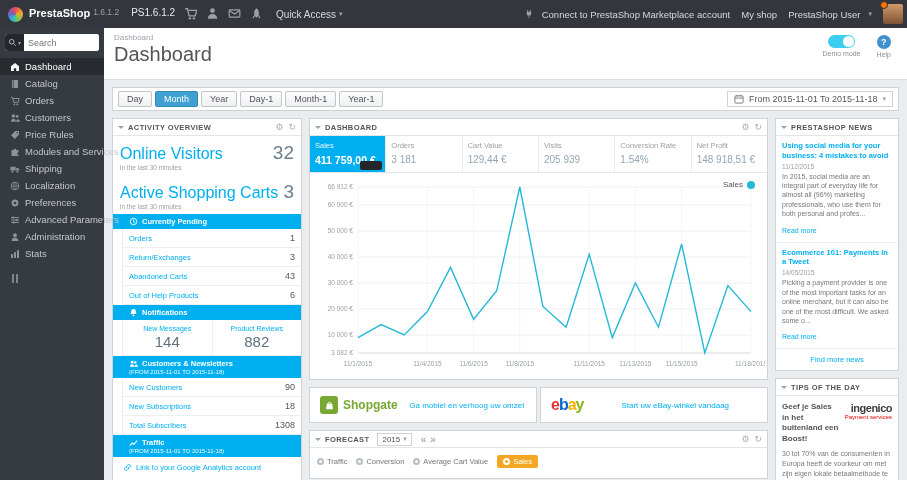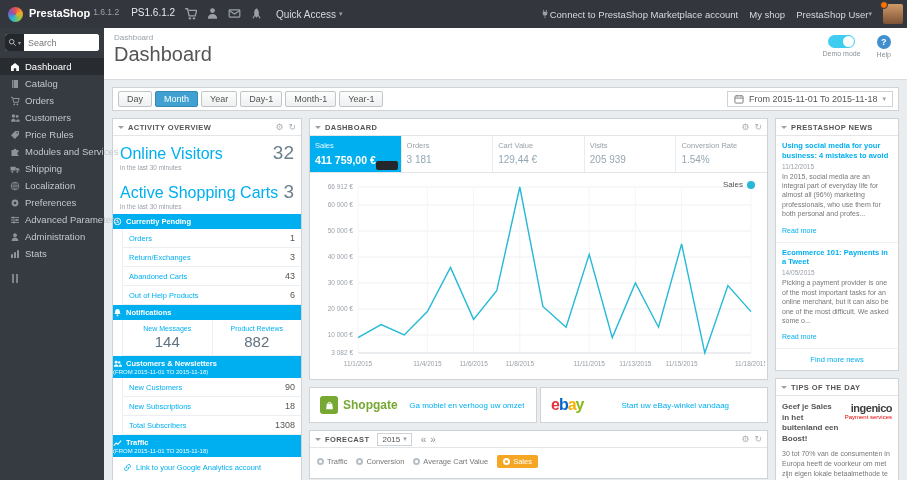--- a/index.html
+++ b/index.html
@@ -10,21 +10,21 @@
   .topbar{position:absolute;top:0;left:0;width:907px;height:28px;background:#33363d;display:flex;align-items:center;justify-content:space-between;padding:0 4px 0 8px;z-index:9}
   .tb-left,.tb-right{display:flex;}
   .logo-circle{width:15px;height:15px;border-radius:50%;background:conic-gradient(#e94f4f,#f5a623,#8bc34a,#25b9d7,#7e57c2,#e94f4f);flex:0 0 auto}
   .brand{color:#fff;font-size:11px;font-weight:bold;margin-left:6px}
   .ver{color:#9aa1a8;font-size:8.5px;margin-left:3px}
   .shop-name{color:#e6e9ec;font-size:10px;margin-left:12px;cursor:pointer}
   .tb-ico{width:13px;height:13px;margin-left:9px;display:inline-flex;cursor:pointer}
   .quick{color:#d6dadd;font-size:10px;margin-left:13px;cursor:pointer;display:flex;align-items:center;gap:3px}
   .caret-dn{font-size:7px;color:#9aa1a8}
   .tb-right{gap:11px;color:#d6dadd;font-size:9.5px}
-  .tb-link{cursor:pointer;display:flex;align-items:center;gap:0;white-space:nowrap}
+  .tb-link{cursor:pointer;display:flex;align-items:center;gap:8px;white-space:nowrap}
   .avatar{width:20px;height:20px;border-radius:2px;background:linear-gradient(#d09a6a,#7d5335);position:relative;flex:0 0 auto;cursor:pointer}
   .avatar-dot{position:absolute;top:-3px;left:-3px;width:8px;height:8px;border-radius:50%;background:#ff7300;border:1px solid #33363d}
 
   
   .sidebar{position:absolute;top:28px;left:0;bottom:0;width:104px;background:#363a41;z-index:8}
   .search-wrap{margin:6px 5px 7px;display:flex;height:17px;background:#fff;border-radius:3px;overflow:hidden}
   .search-btn{width:19px;background:#24272c;display:flex;align-items:center;justify-content:center;cursor:pointer;gap:1px}
   .search-btn .caret-dn{font-size:6px}
   .search-input{flex:1;border:0;outline:0;font-size:9px;padding:0 4px;color:#555;min-width:0;font-family:"Liberation Sans",sans-serif}
   .nav-item{display:flex;align-items:center;gap:5px;height:17px;padding-left:9px;color:#c3c8cc;font-size:9.5px;cursor:pointer;white-space:nowrap}
@@ -65,21 +65,21 @@
   .grow{flex:1}
   .ph-tools{display:flex;gap:5px;color:#aab0b5;font-size:9px}
   .ph-ico{cursor:pointer;line-height:1}
 
   
   .big-row{padding:6px 7px 4px}
   .big-line{display:flex;justify-content:space-between;align-items:baseline}
   .big-label{color:#00aff0;font-size:16px;cursor:pointer}
   .big-val{color:#6b7f8d;font-size:19px}
   .big-sub{font-size:6.5px;color:#9aa1a8}
-  .sec-bar{background:#00aff0;color:#fff;padding:3px 0;font-size:7.5px;font-weight:bold}
+  .sec-bar{background:#00aff0;color:#fff;padding:3px 16px;font-size:7.5px;font-weight:bold}
   .sec-line{display:flex;align-items:center;gap:4px}
   .sec-ico{width:9px;height:9px;display:flex;flex:0 0 auto}
   .sec-range{font-size:6px;font-weight:normal;opacity:.95;margin-top:1px}
   .rows{margin-left:9px}
   .rowi{display:flex;justify-content:space-between;align-items:center;padding:4px 6px;border-bottom:1px solid #eceff1;border-left:1px solid #eceff1;cursor:pointer}
   .row-label{color:#00aff0;font-size:7.5px}
   .row-val{color:#555;font-size:9px}
   .notif{display:flex;margin-left:9px;border-left:1px solid #eceff1;border-bottom:1px solid #eceff1}
   .notif-cell{flex:1;text-align:center;padding:5px 2px;cursor:pointer}
   .notif-cell+.notif-cell{border-left:1px solid #eceff1}
@@ -530,20 +530,24 @@
               <div class="kpi-label">Cart Value</div>
               <div class="kpi-val">129,44 €</div>
             </div>
             <div class="kpi">
               <div class="kpi-label">Visits</div>
               <div class="kpi-val">205 939</div>
             </div>
             <div class="kpi">
               <div class="kpi-label">Conversion Rate</div>
               <div class="kpi-val">1.54%</div>
+            </div>
+            <div class="kpi">
+              <div class="kpi-label">Net Profit</div>
+              <div class="kpi-val">148 918,51 €</div>
             </div>
           </div>
           <div class="chart-wrap">
             <div class="legend">
               <span>Sales</span>
               <span class="legend-dot"></span>
             </div>
             <div class="chart-svg"><svg xmlns="http://www.w3.org/2000/svg" width="453" height="202">
                   <line x1="46" y1="12.0" x2="439" y2="12.0" stroke="#edf0f2"></line>
                   <text x="41" y="14" text-anchor="end" font-size="6.5" fill="#9aa1a8">66 912 €</text>

